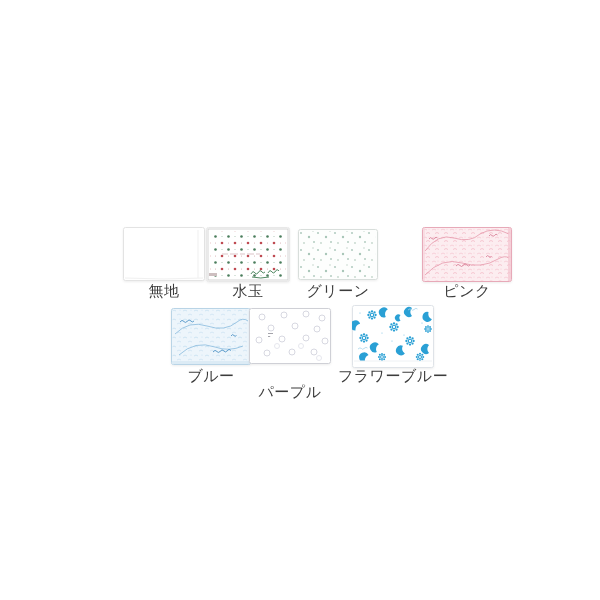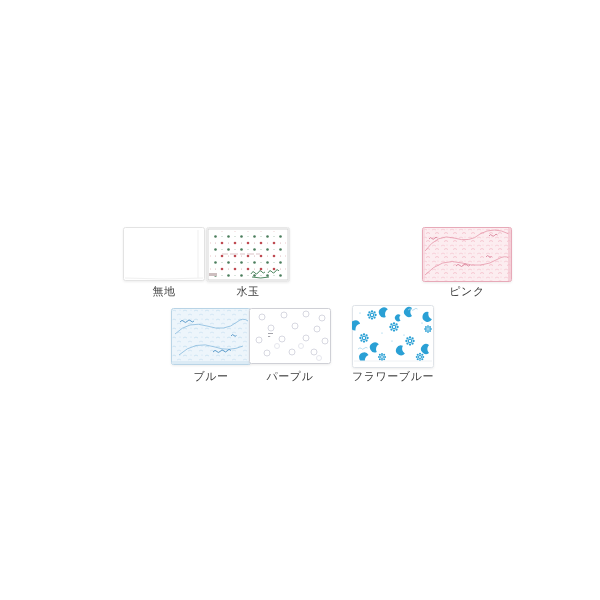--- a/index.html
+++ b/index.html
@@ -7,21 +7,21 @@
     width:600px;height:600px;background:#ffffff;overflow:hidden;
     font-family:"Liberation Sans","DejaVu Sans",sans-serif;
   }
   #canvas{position:relative;width:600px;height:600px;background:#ffffff;}
   .card{
     position:absolute;display:flex;flex-direction:column;align-items:center;
   }
   .imgbox{display:flex;align-items:center;justify-content:center;}
   .imgbox svg{display:block;filter:drop-shadow(0 1px 1px rgba(0,0,0,.07));}
   .caption{
-    font-size:11px;line-height:10px;color:#3c3c3c;letter-spacing:.5px;
+    font-size:15px;line-height:10px;color:#3c3c3c;letter-spacing:.5px;
     margin-top:3px;white-space:nowrap;
   }
   .row1 .imgbox{height:58px;}
   .row2 .imgbox{height:64px;}
 </style>
 </head>
 <body>
 
 <div id="canvas">
 
@@ -61,20 +61,38 @@
         <g stroke="#3f7d54" stroke-width="0.9" fill="none">
           <path d="M45 47 q2 -4 4 -1 q1 2 3 0 q2 -4 4 -1 q1 2 3 0"></path>
           <path d="M62 46 q2 -4 4 -1 q1 2 3 0 q2 -4 4 -1"></path>
           <path d="M46 50 q9 2 17 0"></path>
         </g>
       </svg>
     </div>
     <div class="caption">水玉</div>
   </div>
 
+  <div class="card row1" style="left:298px;top:225px;width:80px;">
+    <div class="imgbox">
+      <svg width="80" height="51" viewBox="0 0 80 51">
+        <defs>
+          <pattern id="gp" width="17" height="17" patternUnits="userSpaceOnUse">
+            <circle cx="3" cy="4" r="1.1" fill="#b4cdc2"></circle>
+            <circle cx="11" cy="8" r="1.2" fill="#a8c6b8"></circle>
+            <circle cx="6" cy="14" r="0.9" fill="#c3d6cb"></circle>
+            <circle cx="15" cy="2" r="0.8" fill="#c3d6cb"></circle>
+            <circle cx="16" cy="13" r="1" fill="#b4cdc2"></circle>
+          </pattern>
+        </defs>
+        <rect x="0.5" y="0.5" width="79" height="50" rx="2" fill="#fdfefd" stroke="#d8dedb"></rect>
+        <rect x="2" y="2" width="76" height="47" fill="url(#gp)"></rect>
+      </svg>
+    </div>
+    <div class="caption">グリーン</div>
+  </div>
 
   <div class="card row1" style="left:385px;top:225px;width:76px;padding-left:44px;">
     <div class="imgbox">
       <svg width="90" height="55" viewBox="0 0 90 55">
         <defs>
           <pattern id="ptx" width="9" height="8" patternUnits="userSpaceOnUse">
             <path d="M1 3 Q3 1 5 3" stroke="#f4c3cd" fill="none" stroke-width="0.7"></path>
             <path d="M4 6.5 Q6 4.5 8 6.5" stroke="#f0b3c0" fill="none" stroke-width="0.7"></path>
             <circle cx="7" cy="2" r="0.5" fill="#f4c3cd"></circle>
           </pattern>
@@ -118,21 +136,21 @@
           <path d="M9 14 q2 -3 4 -.5 q1 2 3 0 q2 -3 4 -.5 q1 2 3 0"></path>
           <path d="M42 44 q2 -3 4 -.5 q1 2 3 0 q2 -3 4 -.5 q1 2 3 0 q2 -3 4 -.5"></path>
           <path d="M60 28 q1.5 -2.5 3 -.5 q1 1.5 2.5 0"></path>
         </g>
         <rect x="1" y="53" width="78" height="3" fill="#dcebf5"></rect>
       </svg>
     </div>
     <div class="caption">ブルー</div>
   </div>
 
-  <div class="card row2" style="left:260px;top:304px;width:60px;">
+  <div class="card row2" style="left:260px;top:304px;width:60px;gap:16px;">
     <div class="imgbox">
       <svg width="82" height="56" viewBox="0 0 82 56">
         <rect x="0.5" y="0.5" width="81" height="55" rx="2" fill="#ffffff" stroke="#cfd0d6"></rect>
         <g stroke="#d7d8e1" stroke-width="1" fill="none">
           <circle cx="13" cy="9" r="3"></circle>
             <circle cx="35" cy="7" r="3"></circle>
             <circle cx="57" cy="6" r="3"></circle>
             <circle cx="73" cy="10" r="3"></circle>
           <circle cx="22" cy="20" r="3"></circle>
             <circle cx="46" cy="18" r="3"></circle>

